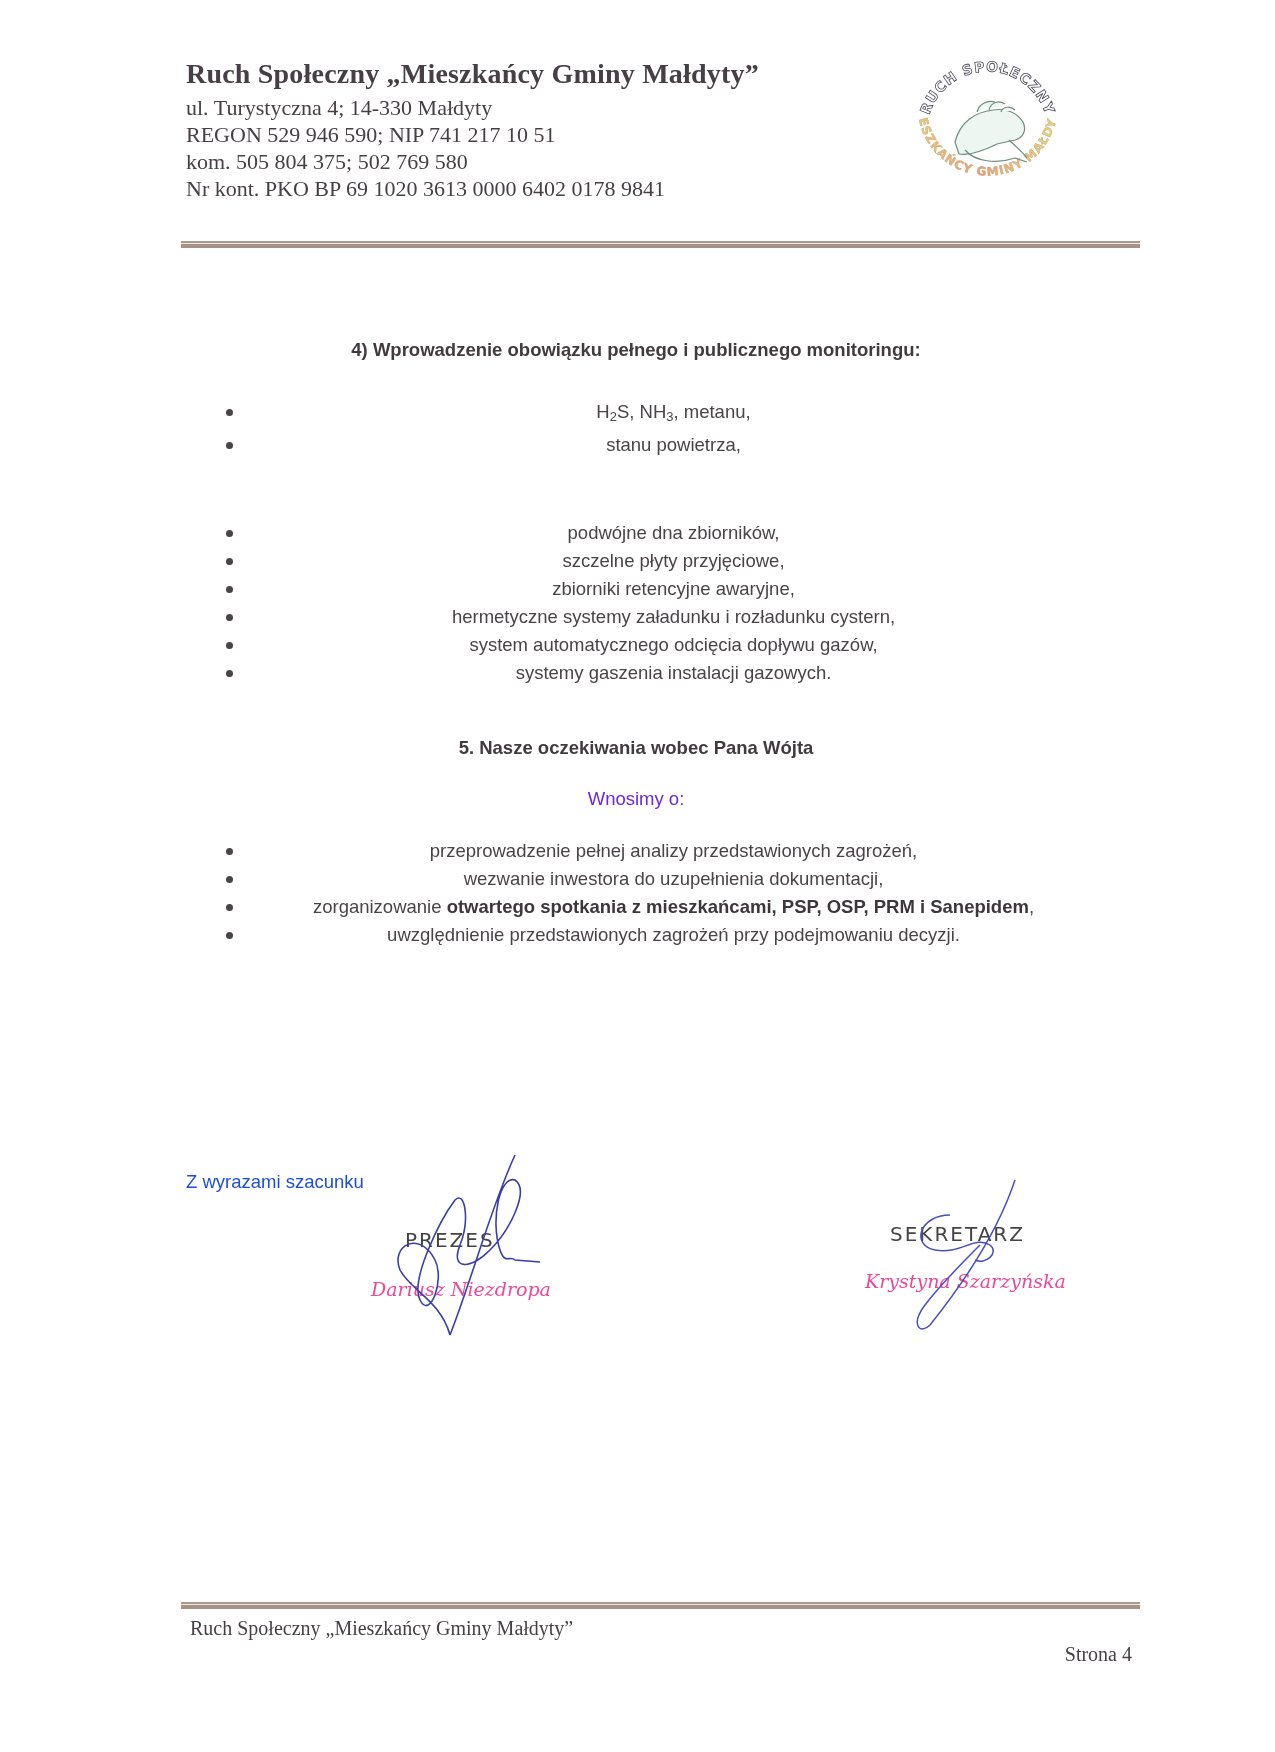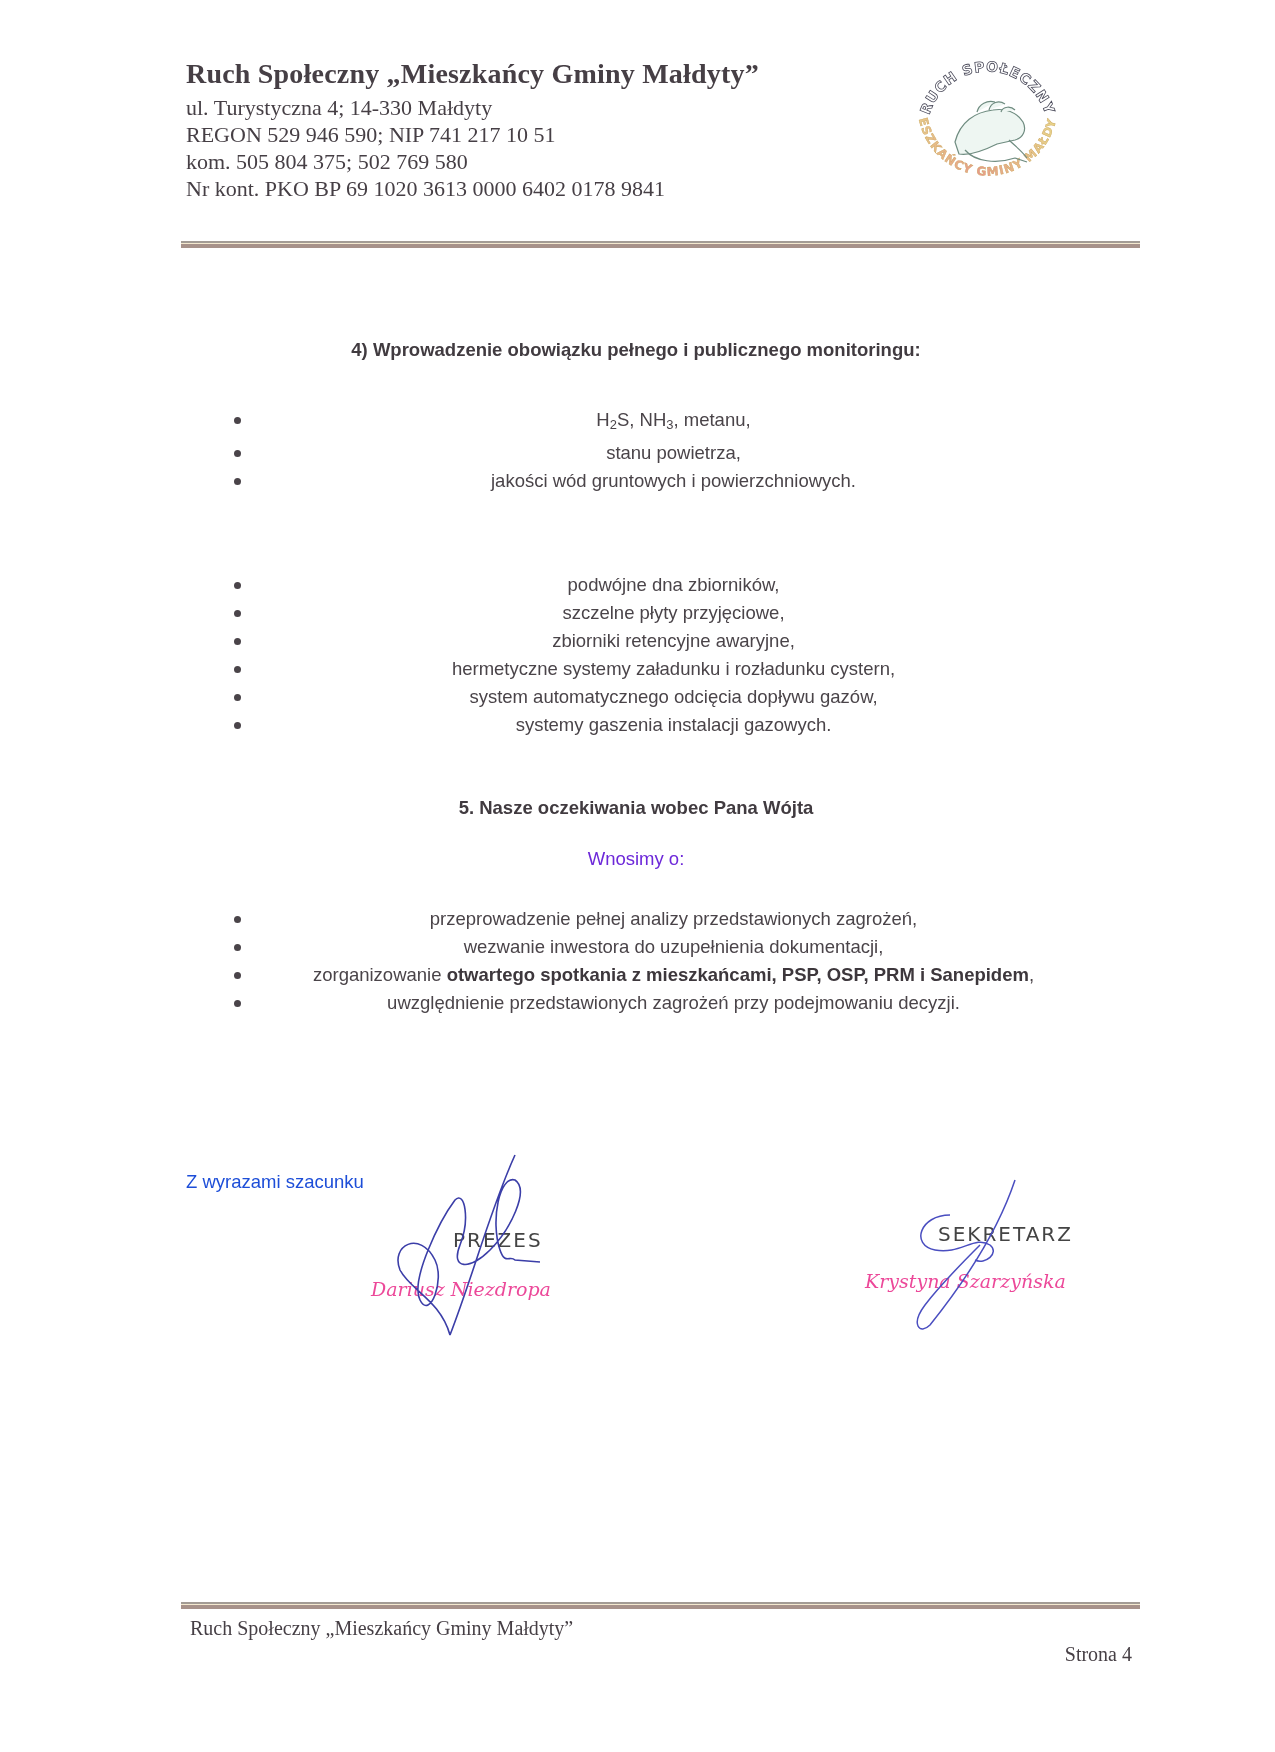--- a/index.html
+++ b/index.html
@@ -13,30 +13,30 @@
 
   #logo { position: absolute; left: 905px; top: 50px; width: 165px; height: 165px; }
 
   .rule { position: absolute; left: 181px; width: 959px; height: 7px;
           background: linear-gradient(#a39c95 0 2px, #f4e9cf 2px 3px, #a7928a 3px 7px); }
   #header-rule { top: 241px; }
   #footer-rule { top: 1602px; }
 
   #content { position: absolute; left: 186px; top: 335px; width: 900px; font-size: 18.5px; }
   .heading { font-weight: bold; color: #413b40; line-height: 30px; margin: 0; }
-  ul.bullets { list-style: none; margin: 8px; padding: 0; }
+  ul.bullets { list-style: none; margin: 0; padding: 0; }
   ul.bullets li { position: relative; padding-left: 75px; line-height: 28px; color: #4a4449; }
   ul.bullets li .dot { position: absolute; left: 40px; top: 11px; width: 7px; height: 7px; border-radius: 50%; background: #4a4449; }
   .para { line-height: 28px; color: #6d28d9; margin: 0; }
   sub { font-size: 70%; vertical-align: -3px; }
   b.inline { color: #3d373c; }
 
   #closing { position: absolute; left: 186px; top: 1171px; font-size: 18.5px; color: #1d4ed8; }
 
-  .sig-role { position: absolute; font-family: "DejaVu Sans", sans-serif; font-size: 20px; letter-spacing: 2px; color: #444; margin-left: 48px; }
+  .sig-role { position: absolute; font-family: "DejaVu Sans", sans-serif; font-size: 20px; letter-spacing: 2px; color: #444; }
   .sig-name { position: absolute; font-family: "DejaVu Serif", serif; font-style: italic; font-size: 19px; color: #ec4899; }
   .scribble { position: absolute; }
 
   #footer { position: absolute; left: 190px; top: 1615px; width: 950px; font-size: 20px; color: #463f45; line-height: 26px; }
   #page-number { position: absolute; right: 8px; top: 26px; }
 </style>
 </head>
 <body>
 
 <div id="header" class="serif">
@@ -78,21 +78,20 @@
 <div id="content" class="sans">
 
   <p class="heading">4) Wprowadzenie obowiązku pełnego i publicznego monitoringu:</p>
   <div style="height:33px"></div>
   <ul class="bullets">
     <li>
       <span class="dot"></span>
       <span>H</span><sub>2</sub><span>S, NH</span><sub>3</sub><span>, metanu,</span>
     </li>
     <li><span class="dot"></span><span>stanu powietrza,</span></li>
-    <li><span class="dot"></span><span>jakości wód gruntowych i powierzchniowych.</span></li>
   </ul>
 
   <div style="height:30px"></div>
   <div style="height:30px"></div>
   <ul class="bullets">
     <li><span class="dot"></span><span>podwójne dna zbiorników,</span></li>
     <li><span class="dot"></span><span>szczelne płyty przyjęciowe,</span></li>
     <li><span class="dot"></span><span>zbiorniki retencyjne awaryjne,</span></li>
     <li><span class="dot"></span><span>hermetyczne systemy załadunku i rozładunku cystern,</span></li>
     <li><span class="dot"></span><span>system automatycznego odcięcia dopływu gazów,</span></li>

